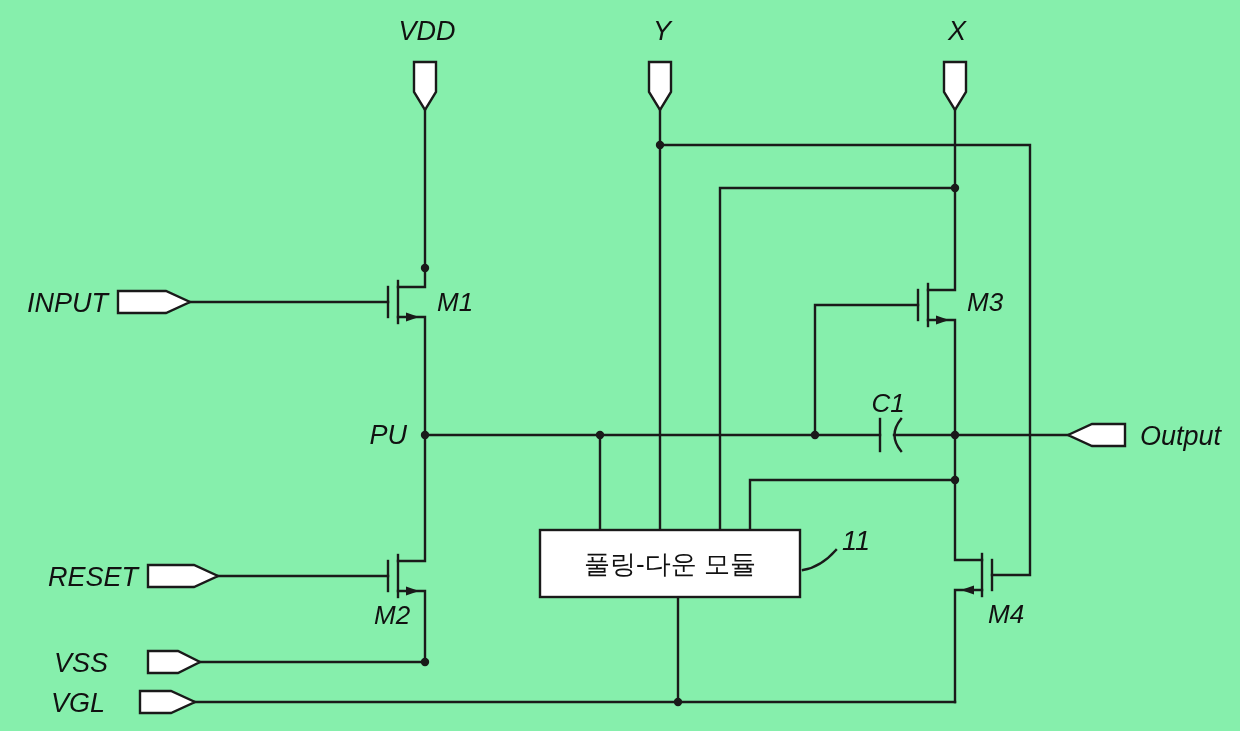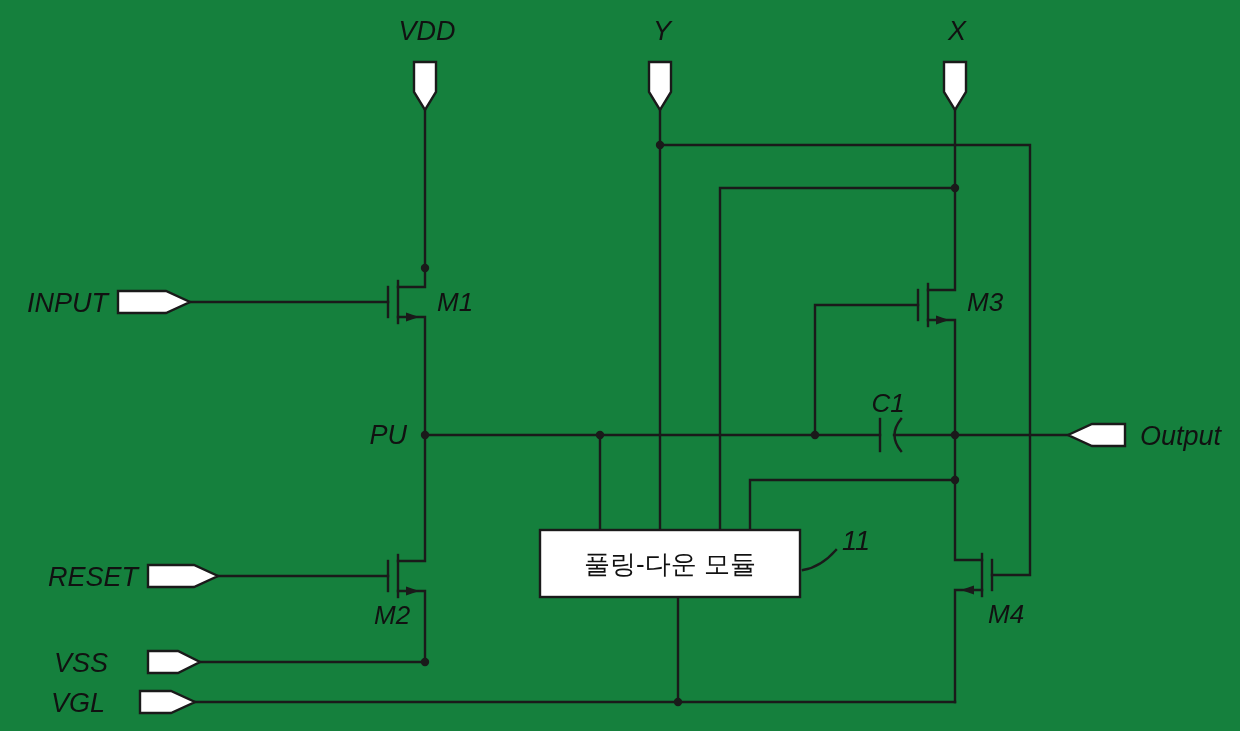--- a/index.html
+++ b/index.html
@@ -4,21 +4,21 @@
 <style>
   html, body {
     margin: 0;
     padding: 0;
     background: #ffffff;
   }
   .stage {
     position: relative;
     width: 1240px;
     height: 731px;
-    background: #15803d;
+    background: #86efac;
     font-family: "Liberation Sans", sans-serif;
   }
   svg { display: block; }
   .wire {
     fill: none;
     stroke: #1a1a1a;
     stroke-width: 2.4;
     stroke-linecap: square;
     stroke-linejoin: miter;
   }

